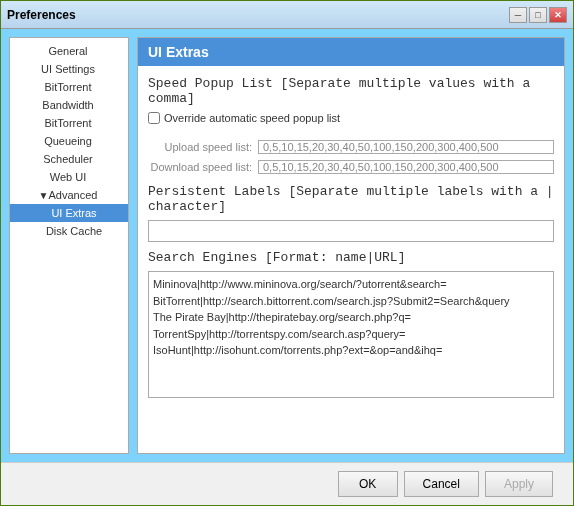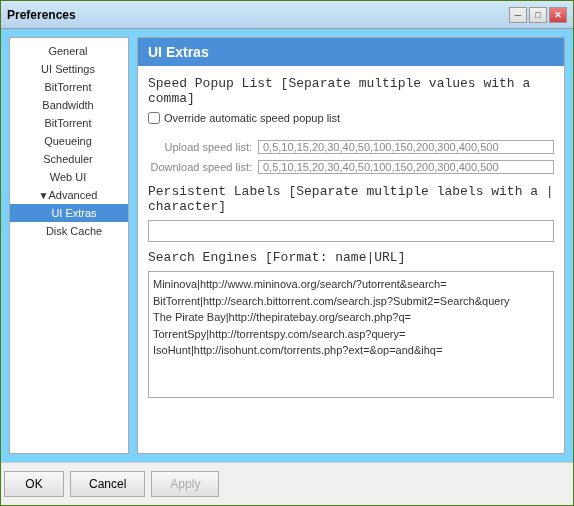--- a/index.html
+++ b/index.html
@@ -202,23 +202,23 @@
       padding: 4px;
       font-size: 11px;
       resize: none;
       overflow-y: scroll;
       background: #fff;
       color: #333;
       line-height: 1.5;
     }
 
     .footer {
-      padding: 8px 3px;
-      display: flex;
-      justify-content: flex-start;
+      padding: 8px 20px;
+      display: flex;
+      justify-content: flex-end;
       gap: 6px;
       border-top: 1px solid #ccc;
       background: #f0f0f0;
       flex-shrink: 0;
     }
 
     .footer-btn {
       padding: 5px 18px;
       border: 1px solid #aaa;
       background: linear-gradient(to bottom, #f8f8f8, #e0e0e0);

